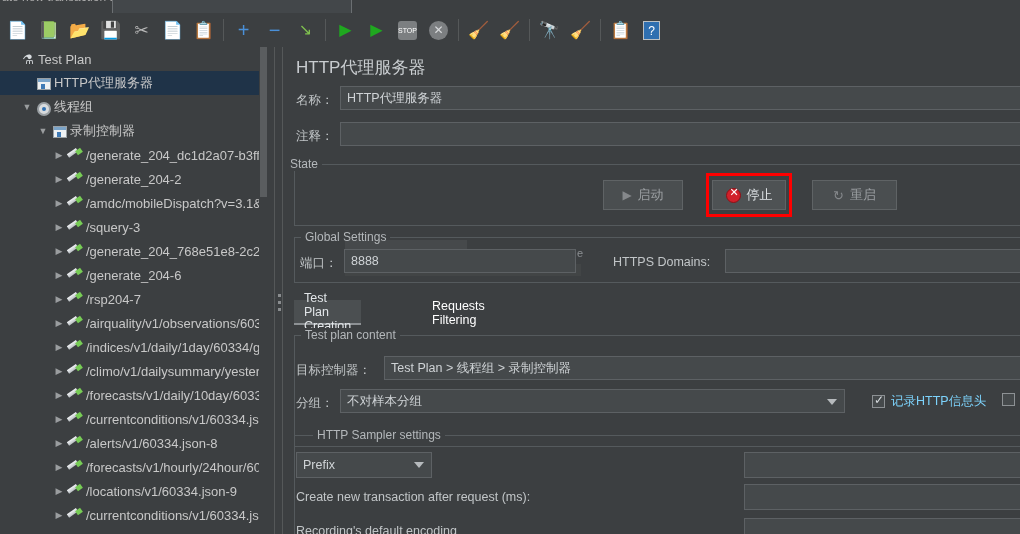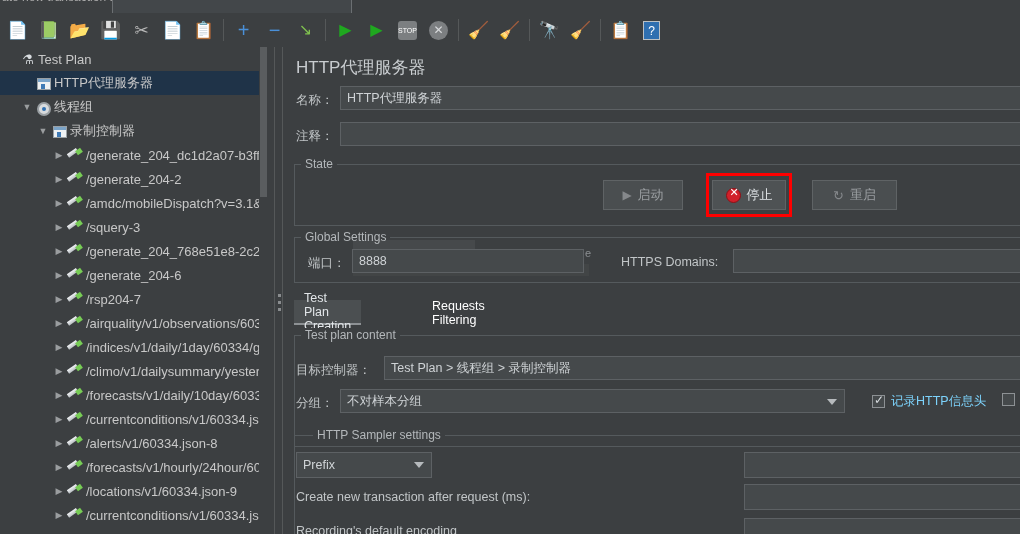--- a/index.html
+++ b/index.html
@@ -401,21 +401,21 @@
 
     <div class="panel-title">HTTP代理服务器</div>
 
     <div class="row-label" style="left:12px; top:45px;">名称：</div>
     <div class="field" style="left:56px; top:39px; width:690px;">HTTP代理服务器</div>
 
     <div class="row-label" style="left:12px; top:81px;">注释：</div>
     <div class="field empty" style="left:56px; top:75px; width:690px;"></div>
 
     <div class="group" style="left:10px; top:117px; width:732px; height:62px;"></div>
-    <div class="group-title" style="left:17px; top:110px;">State</div>
+    <div class="group-title" style="left:2px; top:110px;">State</div>
 
     <div class="btn" style="left:319px; top:133px; width:80px;">
       <span style="color:#85888b;font-size:12px;">▶</span>
       <span>启动</span>
     </div>
 
     <div class="red-annot" style="left:422px; top:126px; width:86px; height:44px;"></div>
     <div class="btn enabled" style="left:428px; top:133px; width:74px;">
       <span style="display:inline-block;width:15px;height:15px;border-radius:50%;background:#d1202a;border:1px solid #8e1016;position:relative;">
         <span style="position:absolute;left:3px;top:-3px;color:#fff;font-size:11px;">✕</span>
@@ -424,21 +424,21 @@
     </div>
 
     <div class="btn" style="left:528px; top:133px; width:85px;">
       <span style="color:#85888b;font-size:13px;">↻</span>
       <span>重启</span>
     </div>
 
     <div class="group" style="left:10px; top:190px; width:732px; height:46px;"></div>
     <div class="group-title" style="left:17px; top:183px;">Global Settings</div>
 
-    <div style="position:absolute;left:12px;top:196px;width:628px;height:36px;padding-left:12px;">
+    <div style="position:absolute;left:4px;top:196px;width:628px;height:36px;padding-left:12px;">
       <div class="artifact-a"></div>
       <div class="artifact-b"></div>
       <div class="row-label" style="left:12px; top:12px;">端口：</div>
       <div class="field" style="left:56px; top:6px; width:232px;">8888</div>
       <div class="artifact-c">e</div>
       <div class="row-label" style="left:325px; top:12px;">HTTPS Domains:</div>
       <div class="field empty" style="left:437px; top:6px; width:309px;"></div>
     </div>
 
     <div id="tabs" style="position:absolute;left:10px;top:253px;height:25px;">

